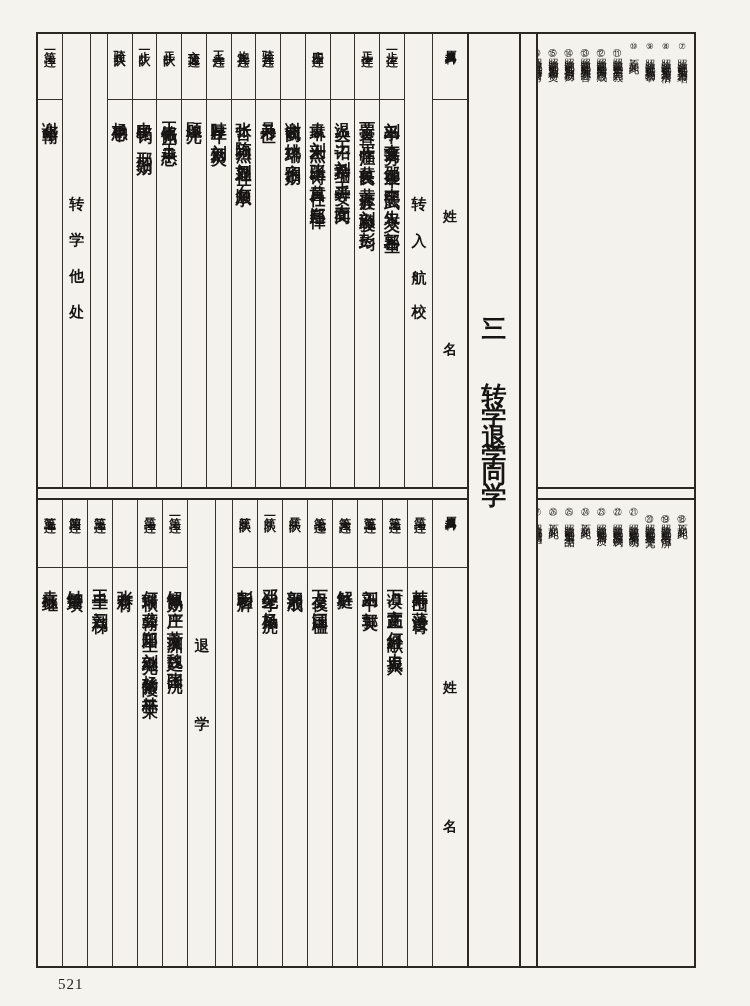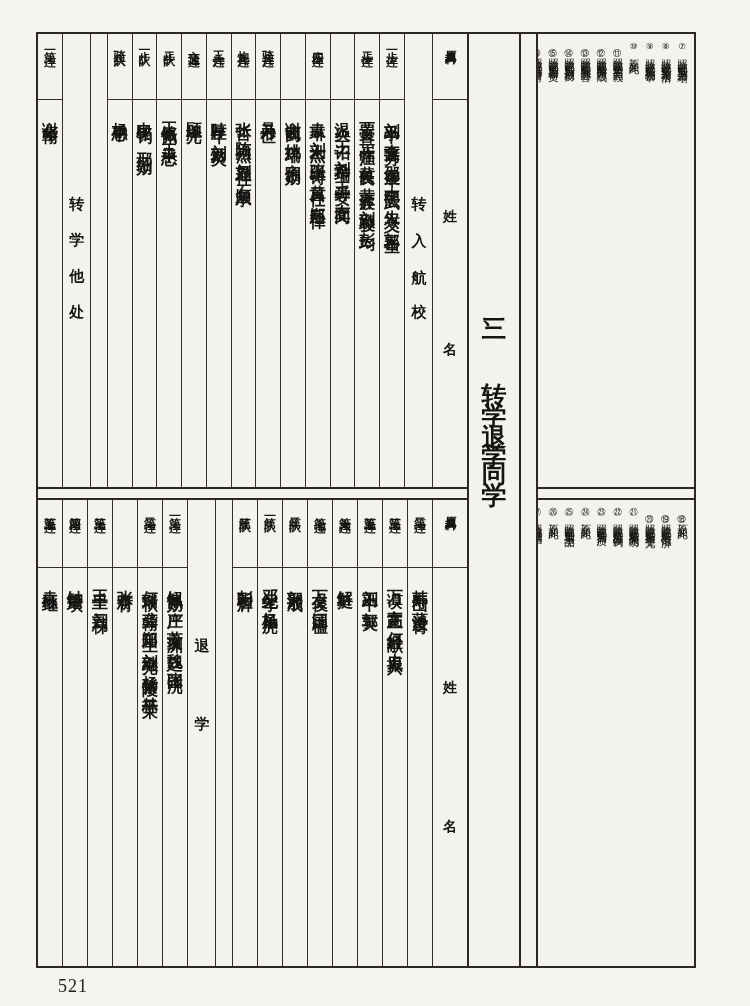--- a/index.html
+++ b/index.html
@@ -53,21 +53,21 @@
   .title{font-size:25px;font-weight:700;letter-spacing:20px;padding-top:264px;}
   .gutter{flex:0 0 15px;}
   
   .notes{flex:1;border-left:2px solid #2b2822;display:flex;flex-direction:column;min-width:0;}
   .nblock{height:453px;padding:7px 5px 0 2px;box-sizing:border-box;overflow:hidden;
           writing-mode:vertical-rl;text-orientation:upright;}
   .nblock.bottom{height:auto;flex:1;}
   .note{font-size:10.5px;letter-spacing:1.5px;line-height:1.3;margin-left:2.5px;font-weight:500;}
   .note-num{font-size:8.5px;letter-spacing:0;}
   
-  .pageno{position:absolute;left:58px;top:976px;font-size:18px;letter-spacing:1px;color:#22201c;}
+  .pageno{position:absolute;left:58px;top:976px;font-size:15px;letter-spacing:1px;color:#22201c;}
 </style>
 </head>
 <body>
 
 <div class="page">
   <div class="sheet">
 
     <div class="main">
       <div class="ttable" id="top-table">
           <div class="col name">

